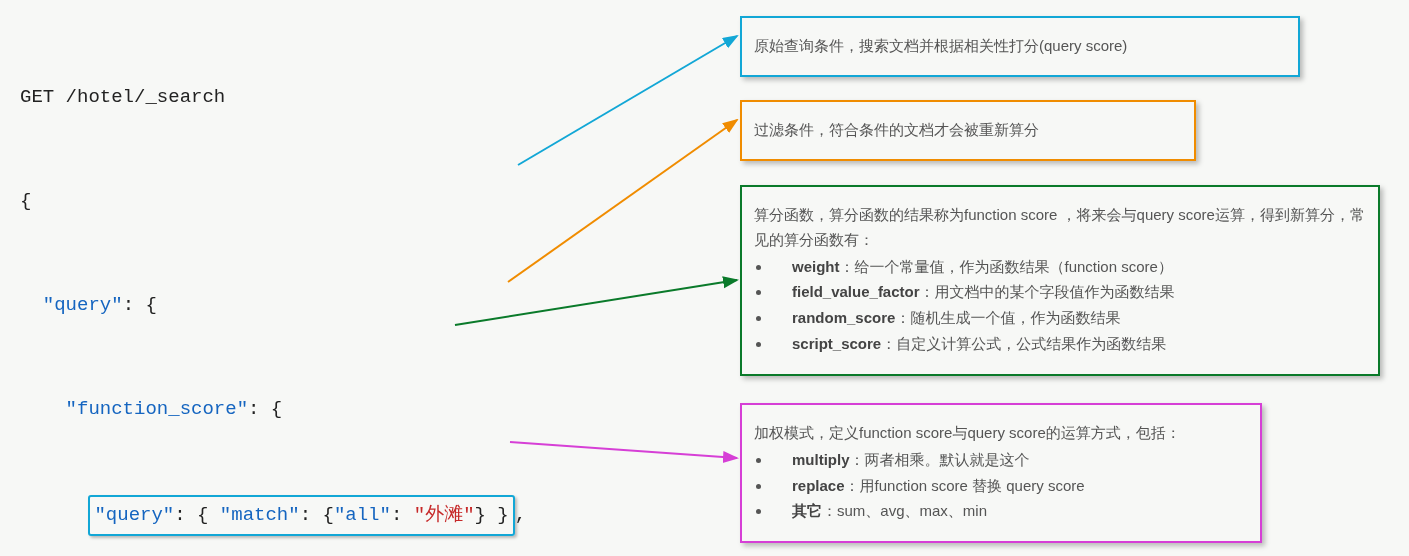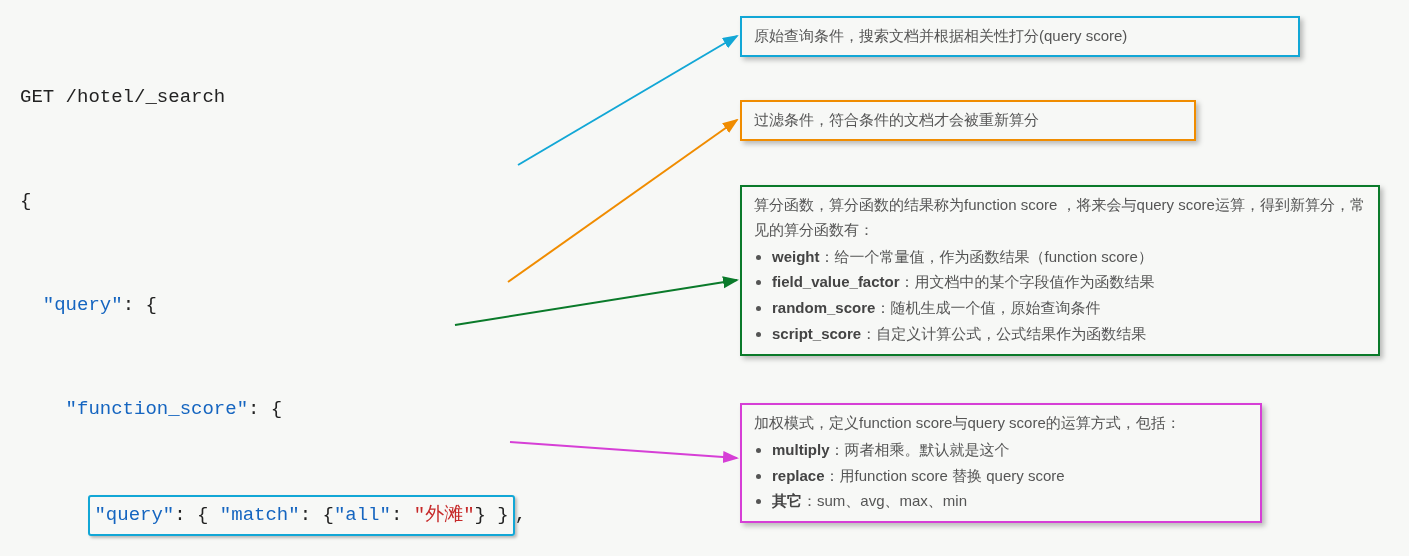--- a/index.html
+++ b/index.html
@@ -27,32 +27,32 @@
     box-shadow: 2px 2px 3px rgba(0,0,0,0.25);
   }
   .box-cyan   { border: 2px solid #12a7d6; }
 
   .callout {
     position: absolute;
     font-family: "Microsoft YaHei", "PingFang SC", sans-serif;
     font-size: 15px;
     line-height: 1.65;
     color: #555;
-    padding: 6px 12px;
+    padding: 16px 12px;
     background: #f7f8f6;
     box-shadow: 3px 3px 5px rgba(0,0,0,0.25);
     white-space: normal;
   }
   .callout-cyan   { border: 2px solid #12a7d6; }
   .callout-orange { border: 2px solid #f08c00; }
   .callout-green  { border: 2px solid #0a7a2a; }
   .callout-magenta{ border: 2px solid #d63fd6; }
   .callout ul { margin: 2px 0 0 0; padding-left: 18px; }
   .callout li { margin: 1px 0; }
-  .callout b { color: #444; }
+  .callout b { color: #444; margin-left: 20px; }
   svg.arrows {
     position: absolute;
     top: 0; left: 0;
     width: 1409px; height: 556px;
     pointer-events: none;
   }
 </style>
 </head>
 <body>
 
@@ -80,21 +80,21 @@
 
 <div class="callout callout-orange" style="left:740px; top:100px; width:456px;">
   <span>过滤条件，符合条件的文档才会被重新算分</span>
 </div>
 
 <div class="callout callout-green" style="left:740px; top:185px; width:640px;">
   <span>算分函数，算分函数的结果称为function score ，将来会与query score运算，得到新算分，常见的算分函数有：</span>
   <ul>
     <li><b>weight</b><span>：给一个常量值，作为函数结果（function score）</span></li>
     <li><b>field_value_factor</b><span>：用文档中的某个字段值作为函数结果</span></li>
-    <li><b>random_score</b><span>：随机生成一个值，原始查询条件</span></li>
+    <li><b>random_score</b><span>：随机生成一个值，作为函数结果</span></li>
     <li><b>script_score</b><span>：自定义计算公式，公式结果作为函数结果</span></li>
   </ul>
 </div>
 
 <div class="callout callout-magenta" style="left:740px; top:403px; width:522px;">
   <span>加权模式，定义function score与query score的运算方式，包括：</span>
   <ul>
     <li><b>multiply</b><span>：两者相乘。默认就是这个</span></li>
     <li><b>replace</b><span>：用function score 替换 query score</span></li>
     <li><b>其它</b><span>：sum、avg、max、min</span></li>

